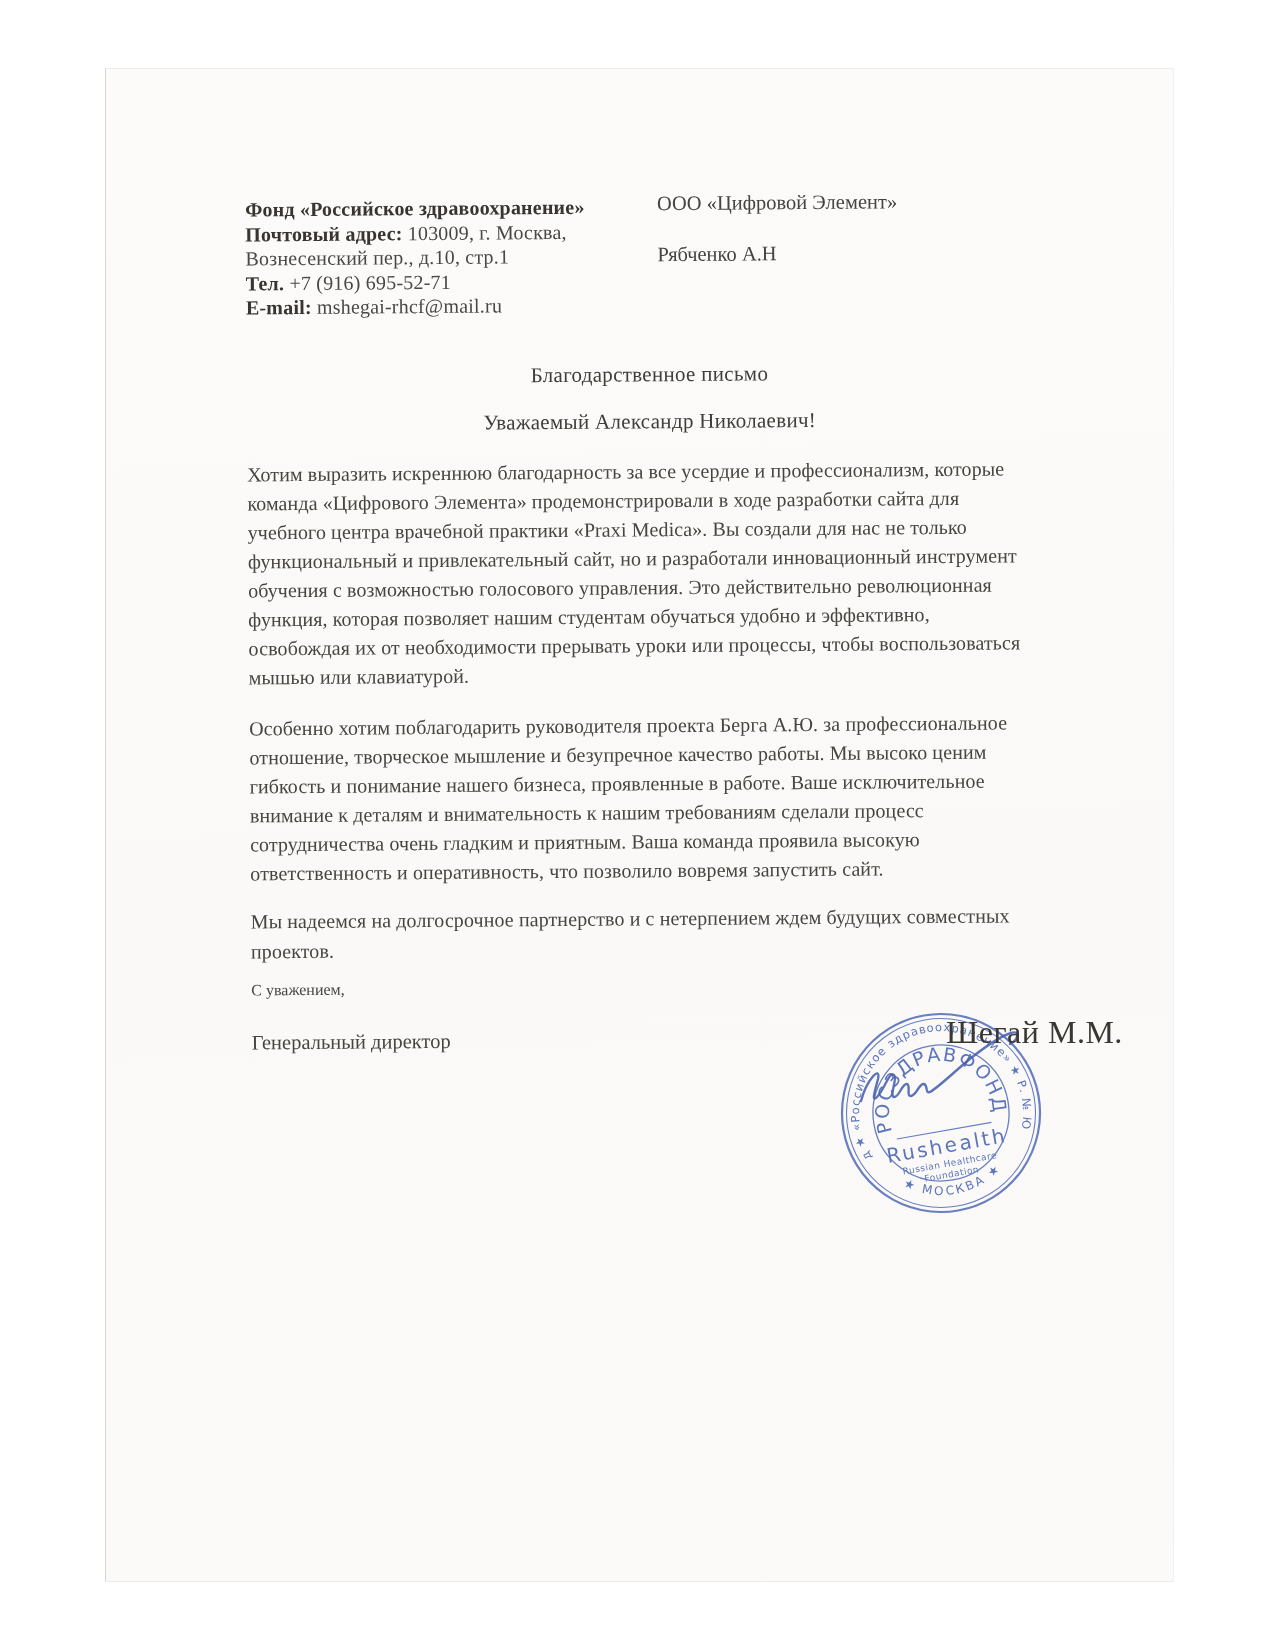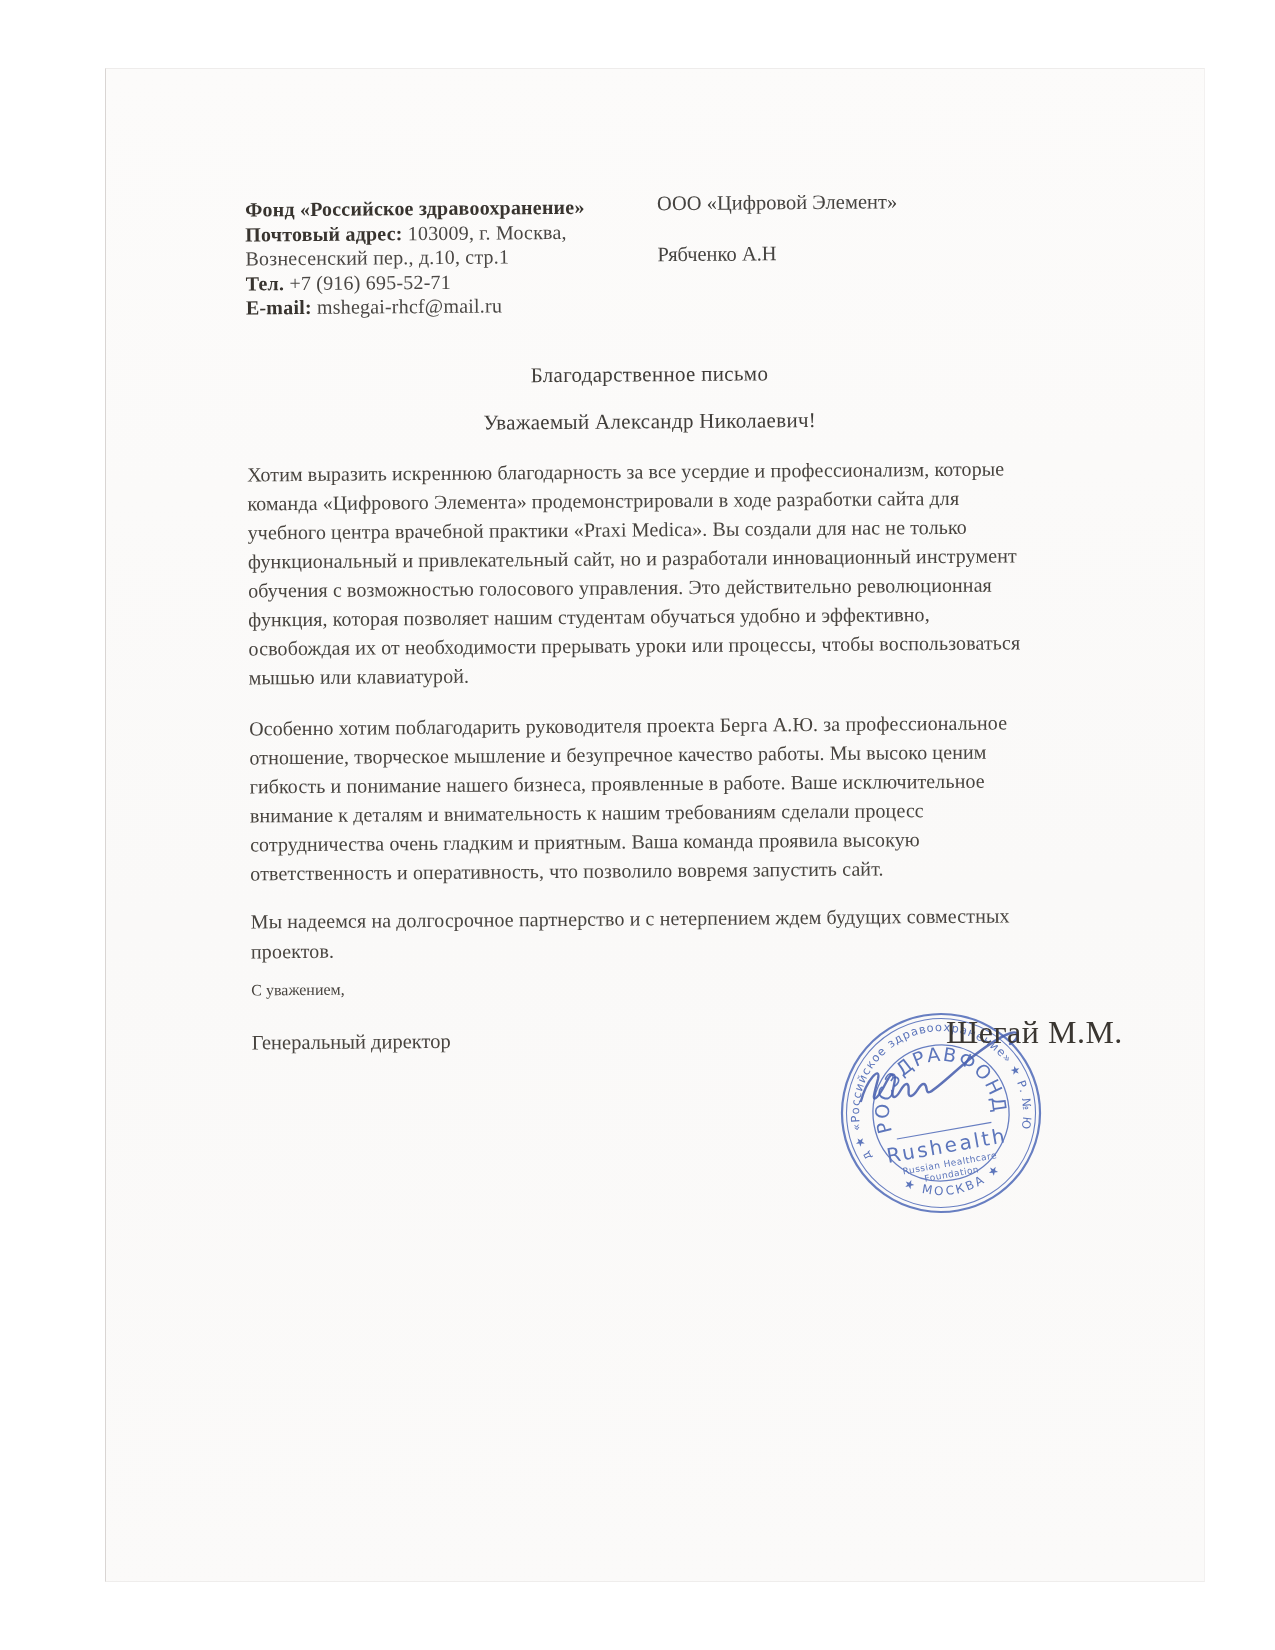--- a/index.html
+++ b/index.html
@@ -13,21 +13,20 @@
   }
   .paper {
     position: absolute;
     left: 105px; top: 68px;
     width: 1067px; height: 1512px;
     background: linear-gradient(178deg, #fcfbfa 0%, #faf9f8 55%, #fbfaf9 100%);
     border-left: 1px solid #d9d5d3;
     border-top: 1px solid #eeeceb;
     border-right: 1px solid #f3f1f0;
     border-bottom: 1px solid #efedec;
-    padding-left: 31px;
   }
   .skew {
     position: absolute;
     left: 0; top: 0; right: 0; bottom: 0;
     transform: rotate(-0.45deg);
     transform-origin: 320px 0;
   }
   .abs { position: absolute; }
   .sender {
     left: 138px; top: 127px;

